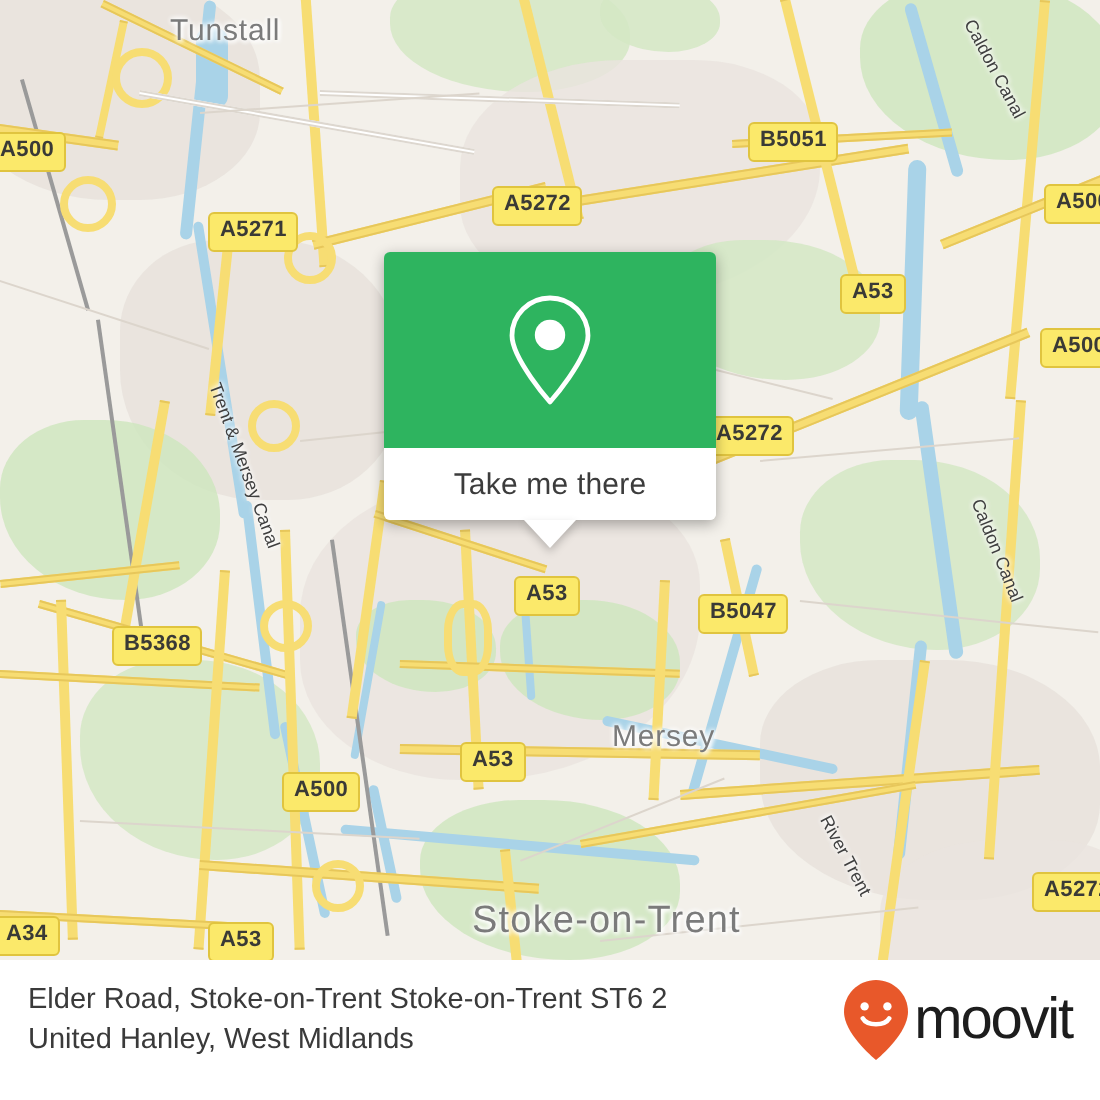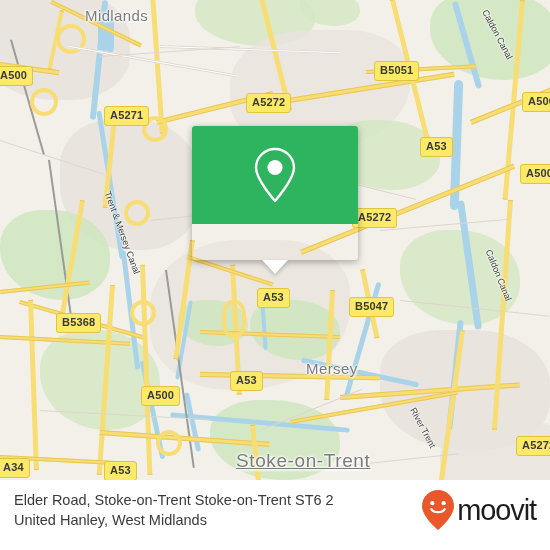--- a/index.html
+++ b/index.html
@@ -181,23 +181,23 @@
     <div class="road-minor" style="left:260px;top:430px;width:110px;height:1px;transform:rotate(-22deg);transform-origin:top left;"></div>
 
     <div id="water-labels">
         <div class="water-label" style="left: 489px; top: 8px; transform: rotate(62deg); transform-origin: left top;">Caldon Canal</div>
         <div class="water-label" style="left: 112px; top: 190px; transform: rotate(70deg); transform-origin: left top;">Trent &amp; Mersey Canal</div>
         <div class="water-label" style="left: 493px; top: 248px; transform: rotate(68deg); transform-origin: left top;">Caldon Canal</div>
         <div class="water-label" style="left: 417px; top: 406px; transform: rotate(62deg); transform-origin: left top;">River Trent</div>
       </div>
 
     <div id="place-labels">
-        <div class="place-label place-md" style="left: 85px; top: 7px;">Midlands</div>
+        <div class="place-label place-md" style="left: 85px; top: 7px;">Tunstall</div>
         <div class="place-label place-md" style="left: 306px; top: 360px;">Mersey</div>
-        <div class="place-label place-lg" style="left: 236px; top: 450px; text-decoration: underline;">Stoke-on-Trent</div>
+        <div class="place-label place-lg" style="left: 236px; top: 450px;">Stoke-on-Trent</div>
       </div>
 
     <div id="shields">
         <div class="shield" style="left: -6px; top: 66px;">A500</div>
         <div class="shield" style="left: 104px; top: 106px;">A5271</div>
         <div class="shield" style="left: 246px; top: 93px;">A5272</div>
         <div class="shield" style="left: 374px; top: 61px;">B5051</div>
         <div class="shield" style="left: 420px; top: 137px;">A53</div>
         <div class="shield" style="left: 522px; top: 92px;">A500</div>
         <div class="shield" style="left: 520px; top: 164px;">A5009</div>
@@ -214,20 +214,23 @@
 
 
     <div class="callout">
       <div class="callout-shadow"></div>
       <div class="callout-head">
         <svg width="46" height="58" viewBox="0 0 46 58">
           <path d="M23 3 C12.5 3 4 11.4 4 21.8 C4 33.5 23 55 23 55 C23 55 42 33.5 42 21.8 C42 11.4 33.5 3 23 3 Z" fill="none" stroke="#ffffff" stroke-width="2.4" stroke-linejoin="round"></path>
           <circle cx="23" cy="21.5" r="7.6" fill="#ffffff"></circle>
         </svg>
       </div>
+      <div class="callout-body">
+        <span>Take me there</span>
+      </div>
       <div class="callout-tail"></div>
     </div>
   </div>
 
   <div class="footer">
     <div class="footer-inner">
       <div class="addr">
         <div>Elder Road, Stoke-on-Trent Stoke-on-Trent ST6 2</div>
         <div>United Hanley, West Midlands</div>
       </div>

